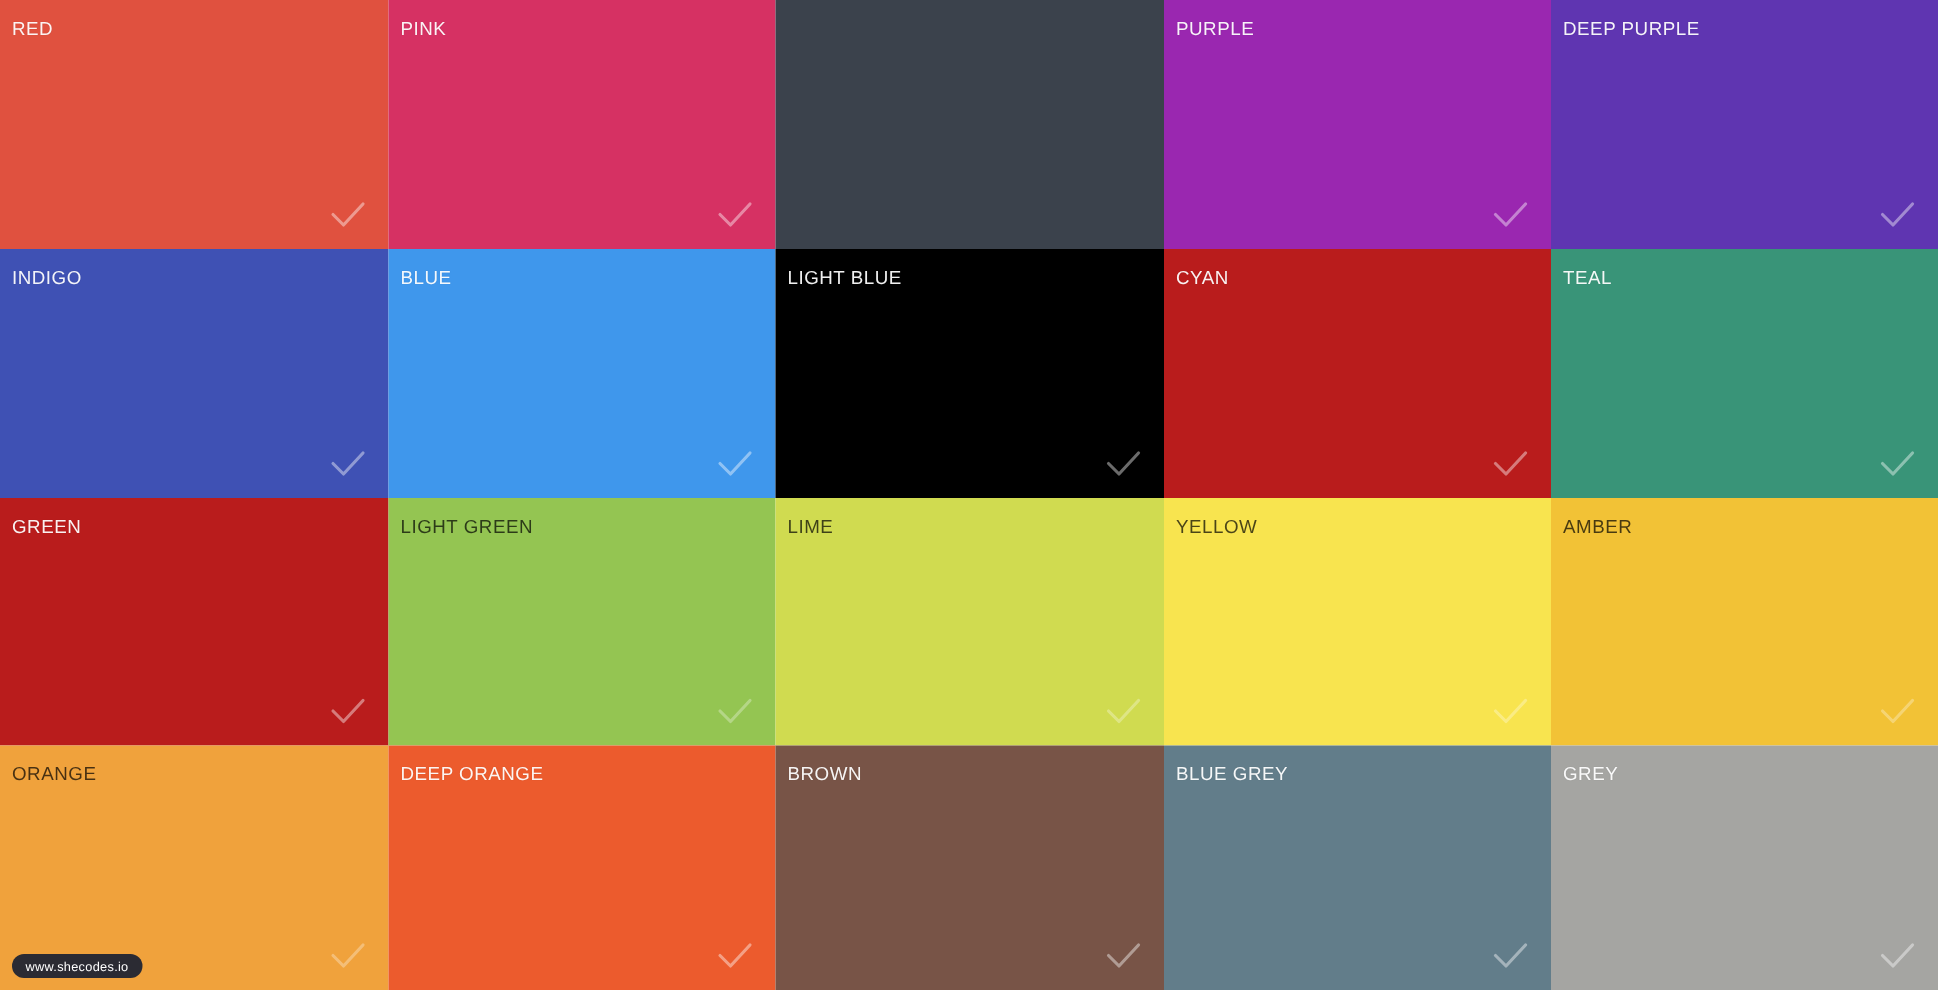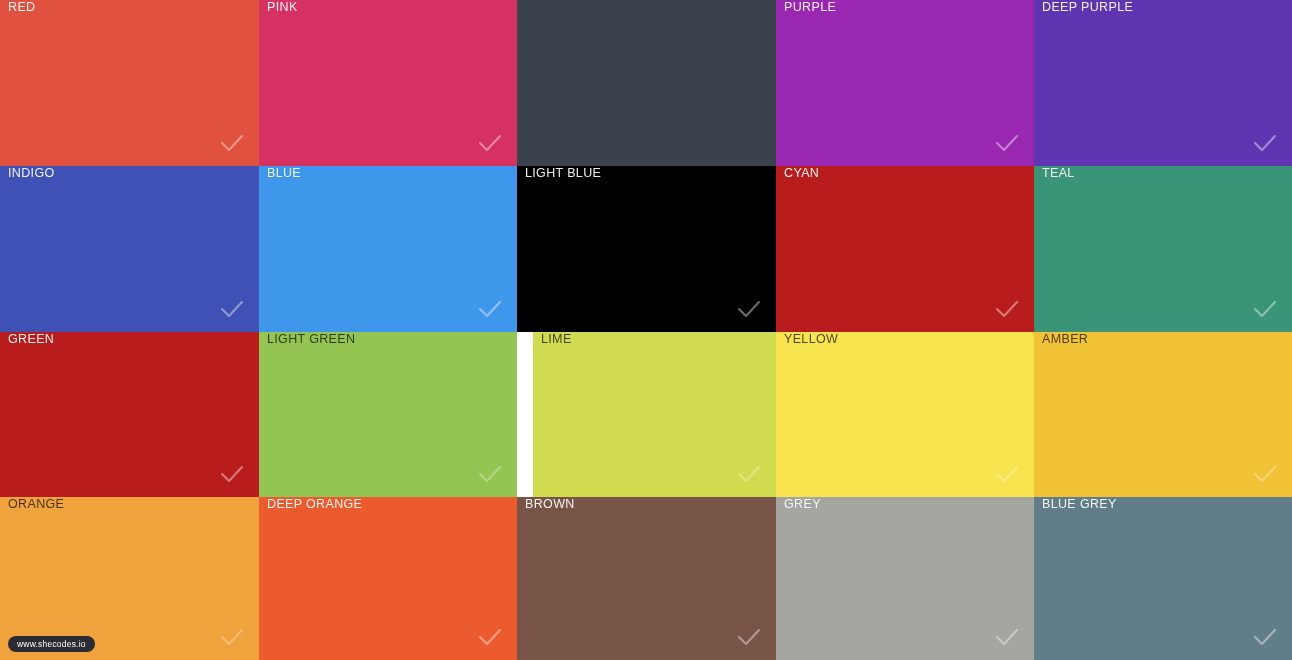--- a/index.html
+++ b/index.html
@@ -18,21 +18,21 @@
     grid-template-rows:166px 166px 165px 163px;
   }
   .swatch {
     position:relative;
     overflow:hidden;
     cursor:pointer;
   }
   .swatch-label {
     position:absolute;
     left:8px;
-    top:1px;
+    top:13px;
     font-size:12.5px;
     letter-spacing:0.35px;
     line-height:1;
     font-weight:400;
     white-space:nowrap;
     text-transform:uppercase;
     color:rgba(255,255,255,0.94);
     text-shadow:0 0 1px rgba(0,0,0,0.10);
   }
   .swatch.dark-text .swatch-label {
@@ -160,21 +160,21 @@
       </span>
     </div>
     <div class="swatch dark-text" style="background-color: rgb(148, 197, 82);">
       <span class="swatch-label">LIGHT GREEN</span>
       <span class="check-icon">
         <svg viewBox="0 0 26 22">
           <path d="M3 11 L10 18 L23 4"></path>
         </svg>
       </span>
     </div>
-    <div class="swatch dark-text" style="background-color: rgb(208, 219, 80); margin-left: 16px;">
+    <div class="swatch dark-text" style="background-color: rgb(208, 219, 80);">
       <span class="swatch-label">LIME</span>
       <span class="check-icon">
         <svg viewBox="0 0 26 22">
           <path d="M3 11 L10 18 L23 4"></path>
         </svg>
       </span>
     </div>
     <div class="swatch dark-text" style="background-color: rgb(248, 228, 79);">
       <span class="swatch-label">YELLOW</span>
       <span class="check-icon">
@@ -208,31 +208,31 @@
       </span>
     </div>
     <div class="swatch" style="background-color: rgb(120, 84, 71); padding-left: 12px;">
       <span class="swatch-label">BROWN</span>
       <span class="check-icon">
         <svg viewBox="0 0 26 22">
           <path d="M3 11 L10 18 L23 4"></path>
         </svg>
       </span>
     </div>
+    <div class="swatch" style="background-color: rgb(98, 125, 138);">
+      <span class="swatch-label">BLUE GREY</span>
+      <span class="check-icon">
+        <svg viewBox="0 0 26 22">
+          <path d="M3 11 L10 18 L23 4"></path>
+        </svg>
+      </span>
+    </div>
     <div class="swatch" style="background-color: rgb(165, 165, 162);">
       <span class="swatch-label">GREY</span>
       <span class="check-icon">
         <svg viewBox="0 0 26 22">
           <path d="M3 11 L10 18 L23 4"></path>
         </svg>
       </span>
     </div>
-    <div class="swatch" style="background-color: rgb(98, 125, 138);">
-      <span class="swatch-label">BLUE GREY</span>
-      <span class="check-icon">
-        <svg viewBox="0 0 26 22">
-          <path d="M3 11 L10 18 L23 4"></path>
-        </svg>
-      </span>
-    </div>
   </div>
 
 <div id="watermark">www.shecodes.io</div>
 
 </body></html>

